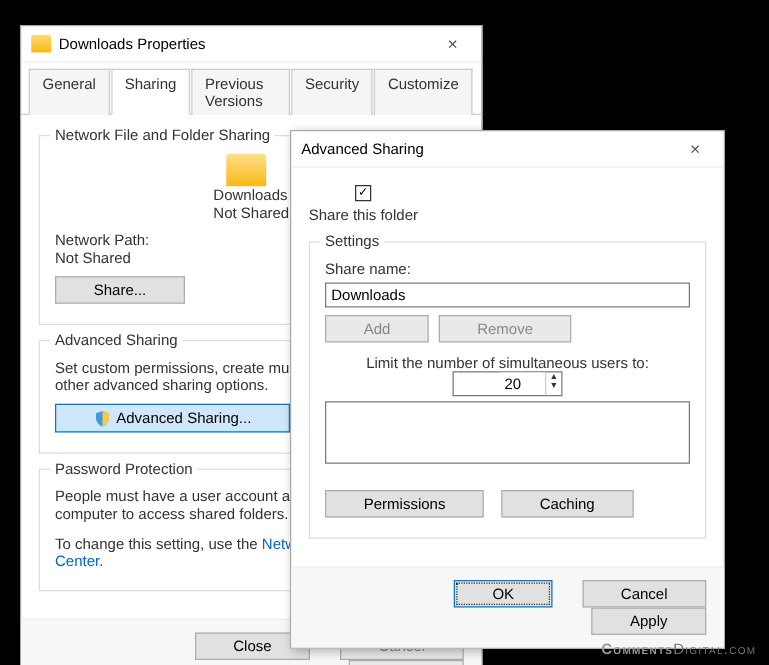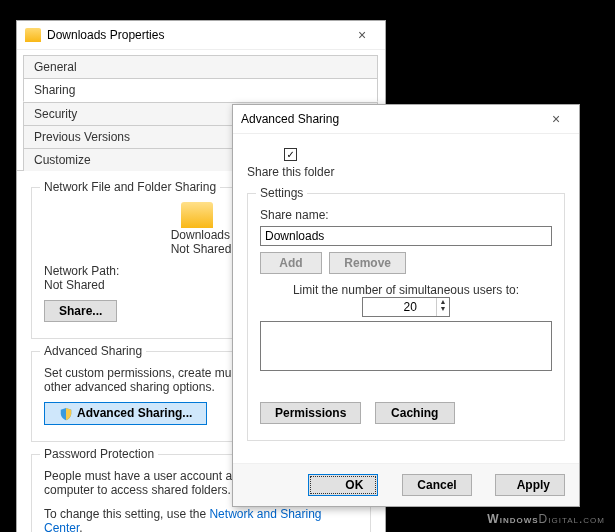--- a/index.html
+++ b/index.html
@@ -2,30 +2,30 @@
 <html><head>
 <meta charset="utf-8">
 <style>
 * { box-sizing: border-box; font-family: 'Segoe UI', Tahoma, sans-serif; font-size: 12px; }
 body { margin: 0; background: #000; width: 615px; height: 532px; position: relative; overflow: hidden; }
 .window { position: absolute; background: #fff; border: 1px solid #aaa; box-shadow: 2px 2px 8px rgba(0,0,0,0.3); }
 .titlebar { display: flex; align-items: center; padding: 6px 8px; border-bottom: 1px solid #eee; }
 .titlebar .title { flex: 1; }
 .titlebar .close { width: 30px; text-align: center; font-size: 14px; color: #555; cursor: default; }
 .folder-icon { width: 16px; height: 14px; display: inline-block; margin-right: 6px; background: linear-gradient(#ffd96f,#f9b817); border-radius: 2px 2px 0 0; position: relative; }
-.tabs { display: flex; padding: 4px 6px 0 6px; border-bottom: 1px solid #ccc; flex-direction: column; }
+.tabs { display: flex; padding: 4px 6px 0 6px; border-bottom: 1px solid #ccc; }
 .tab { padding: 4px 10px; border: 1px solid #ccc; border-bottom: none; margin-right: 1px; background: #fff; position: relative; top: 1px; color: #333; }
 .tab.active { background: #fff; border-bottom: 1px solid #fff; }
 .tab:not(.active) { background: #f5f5f5; cursor: default; }
 .body { padding: 10px 14px; }
 .fieldset { border: 1px solid #ddd; margin: 6px 0 12px 0; padding: 10px 12px 12px 12px; position: relative; }
 .fieldset .legend { position: absolute; top: -8px; left: 8px; background: #fff; padding: 0 4px; color: #333; }
 .row { margin: 4px 0; color: #333; flex-direction: column; }
 .big-folder { width: 32px; height: 26px; display: inline-block; background: linear-gradient(#ffe08a,#f9b817); border-radius: 3px 3px 0 0; vertical-align: middle; margin-right: 8px; }
-.btn { background: #e1e1e1; border: 1px solid #adadad; padding: 3px 14px; cursor: default; display: inline-block; font-weight: bold; }
+.btn { background: #e1e1e1; border: 1px solid #adadad; padding: 3px 30px; cursor: default; display: inline-block; }
 .btn:disabled, .btn.disabled { color: #888; background: #e9e9e9; }
 .btn.default { border: 1px solid #0078d7; outline: 1px dotted #333; outline-offset: -3px; }
 .btn.highlight { border: 1px solid #0078d7; background: #cfe7fb; }
 .link { color: #0066cc; cursor: default; }
 .shield { width: 14px; height: 14px; display: inline-block; vertical-align: middle; margin-right: 4px; }
 .footer { text-align: right; padding: 10px 14px; border-top: 1px solid #f0f0f0; background: #f7f7f7; }
 .footer .btn { margin-left: 20px; min-width: 66px; text-align: right; }
 input[type=text], textarea { border: 1px solid #7a7a7a; padding: 2px 4px; font: inherit; }
 .spinner { display: inline-flex; border: 1px solid #7a7a7a; padding-left: 37px; }
 .spinner input { border: none; width: 36px; text-align: left; padding: 2px 4px; }
@@ -41,22 +41,22 @@
 
 <div class="window" style="left:16px; top:20px; width:370px;">
   <div class="titlebar">
     <span class="folder-icon"></span>
     <span class="title">Downloads Properties</span>
     <span class="close">×</span>
   </div>
   <div class="tabs">
     <div class="tab">General</div>
     <div class="tab active">Sharing</div>
+    <div class="tab">Previous Versions</div>
     <div class="tab">Security</div>
-    <div class="tab">Previous Versions</div>
     <div class="tab">Customize</div>
   </div>
   <div class="body">
     <div class="fieldset">
       <span class="legend">Network File and Folder Sharing</span>
       <div class="row" style="display:flex;align-items:center;">
         <span class="big-folder"></span>
         <span>
           <span>Downloads</span><br>
           <span>Not Shared</span>
@@ -125,28 +125,28 @@
           <input type="text" value="20" style="">
           <span class="arrows">
             <span>▲</span>
             <span>▼</span>
           </span>
         </span>
       </div>
       <div class="row">
         <textarea style="width: 100%; height: 50px; resize: none;"></textarea>
       </div>
-      <div class="row" style="margin-top:28px;">
+      <div class="row" style="margin-top:18px;">
         <button class="btn" style="min-width:80px;">Permissions</button>
         <button class="btn" style="min-width:80px;margin-left:10px;">Caching</button>
       </div>
     </div>
   </div>
   <div class="footer">
     <button class="btn default" style="min-width:70px;">OK</button>
     <button class="btn" style="min-width:70px;">Cancel</button>
     <button class="btn" style="min-width:70px;">Apply</button>
   </div>
 </div>
 
 <div class="watermark">
-  <b>Windows</b><span>Digital.com</span>
+  <b>Comments</b><span>Digital.com</span>
 </div>
 
 </body></html>

